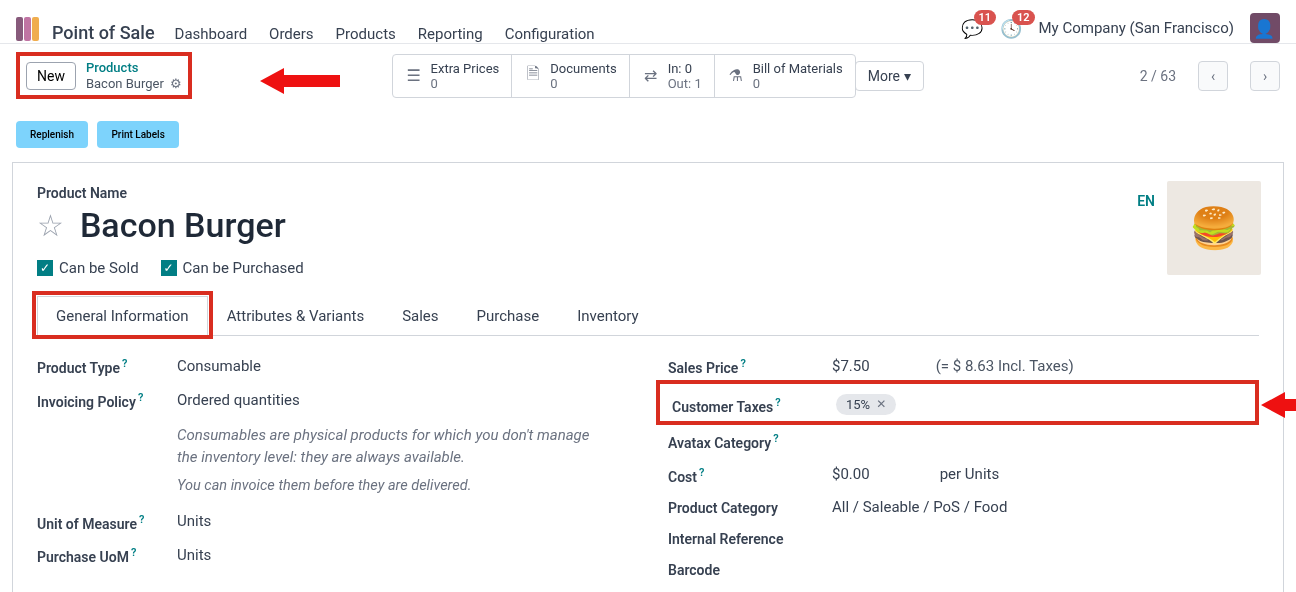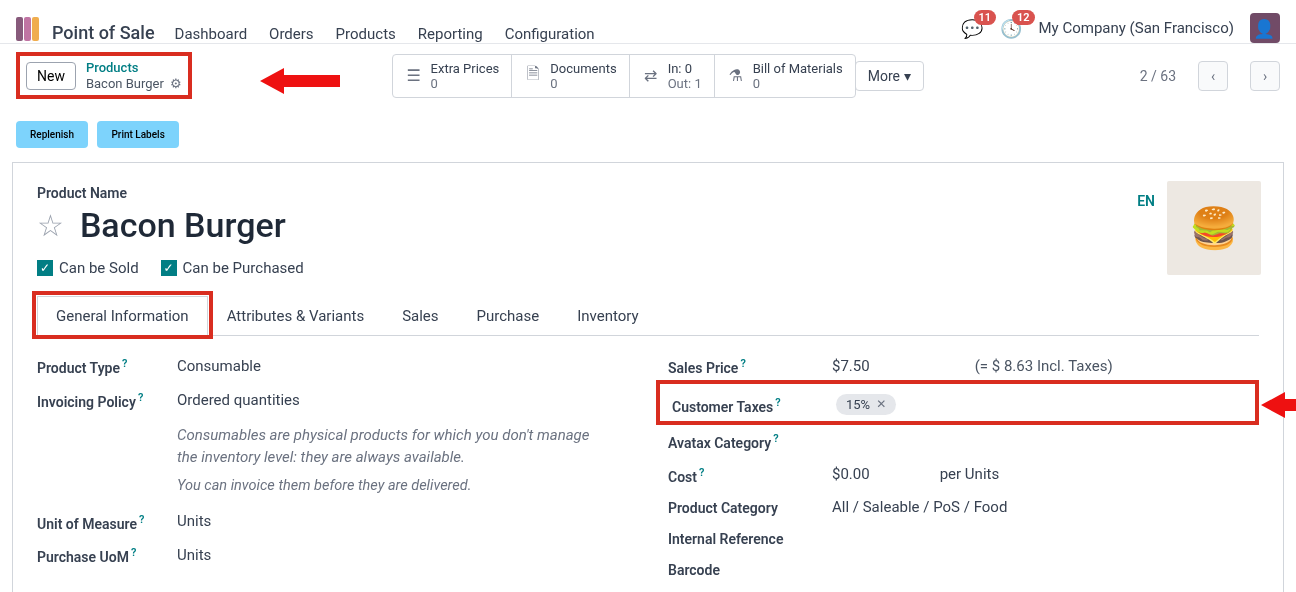--- a/index.html
+++ b/index.html
@@ -216,21 +216,21 @@
         </div>
         <div class="field-row">
           <div class="field-label"><span>Purchase UoM</span><span class="q">?</span></div>
           <div class="field-val">Units</div>
         </div>
       </div>
 
       <div class="col col-right">
         <div class="field-row">
           <div class="field-label"><span>Sales Price</span><span class="q">?</span></div>
-          <div class="field-val"><span>$7.50</span><span class="incl" style="margin-left:105px;">(= $ 8.63 Incl. Taxes)</span></div>
+          <div class="field-val"><span>$7.50</span><span class="incl" style="margin-left:66px;">(= $ 8.63 Incl. Taxes)</span></div>
         </div>
         <div class="tax-highlight">
           <div class="field-row" style="margin-bottom:0;">
             <div class="field-label"><span>Customer Taxes</span><span class="q">?</span></div>
             <div class="field-val">
               <span class="tag">
                   <span>15%</span>
                   <span class="x">✕</span>
                 </span>
             </div>

